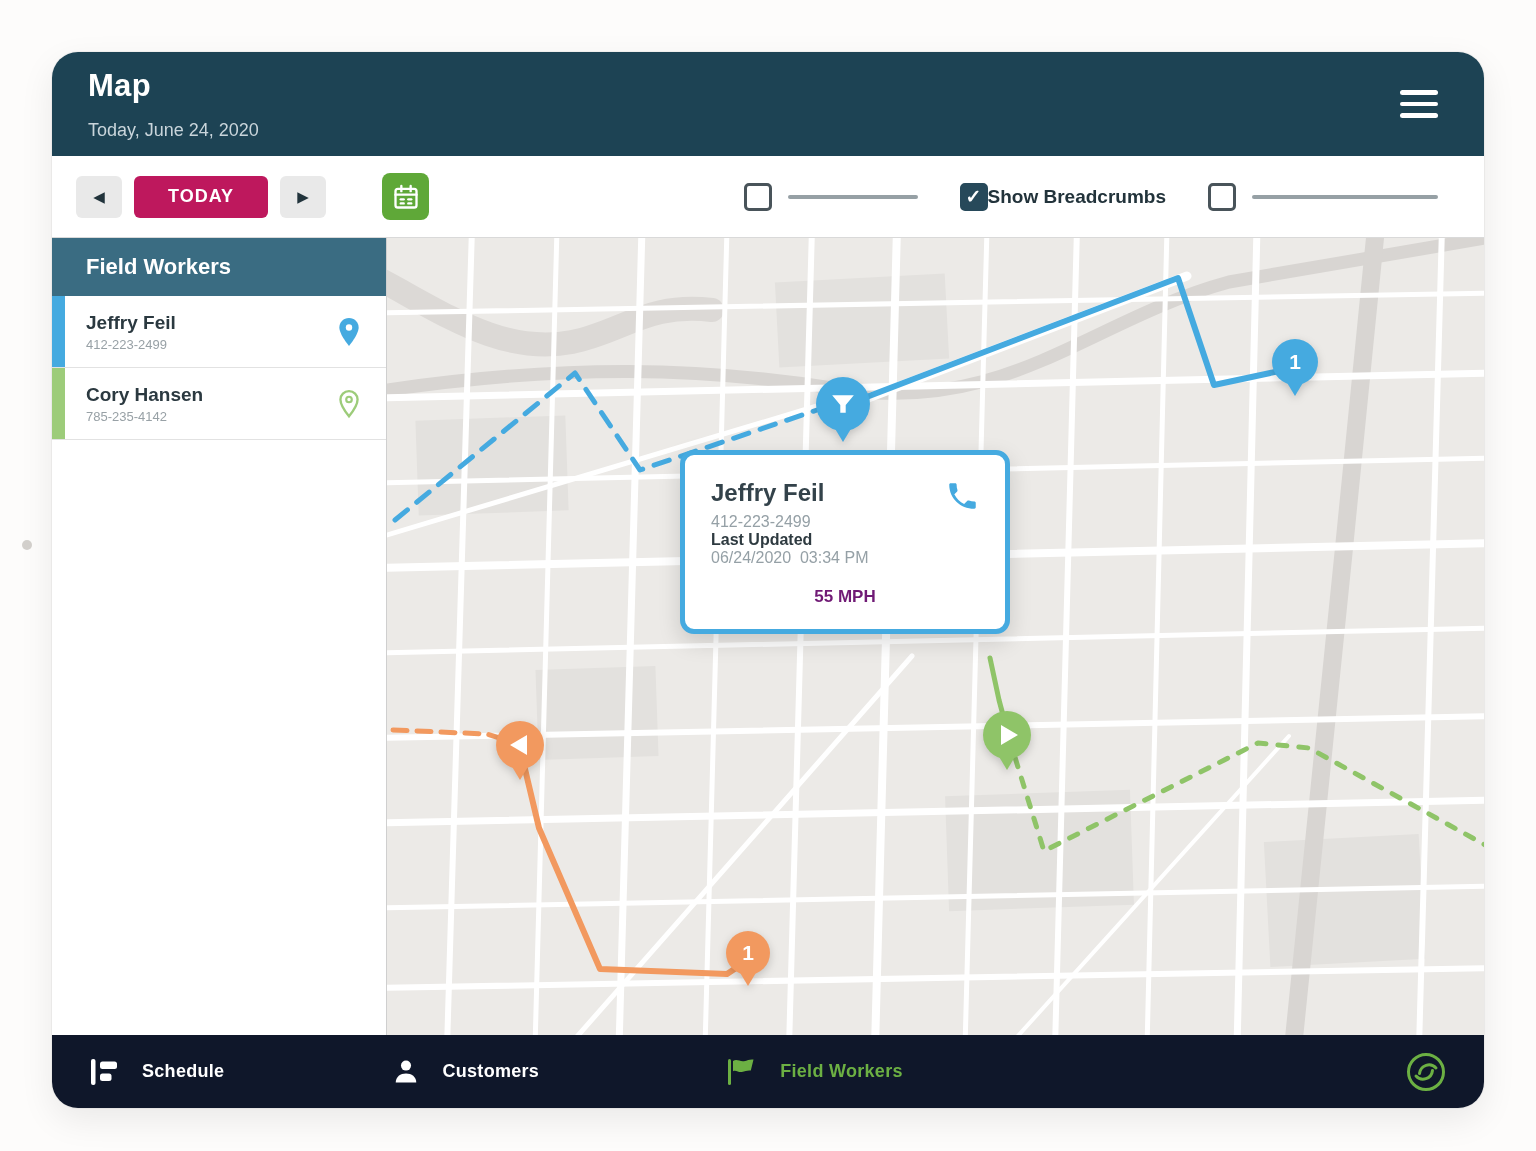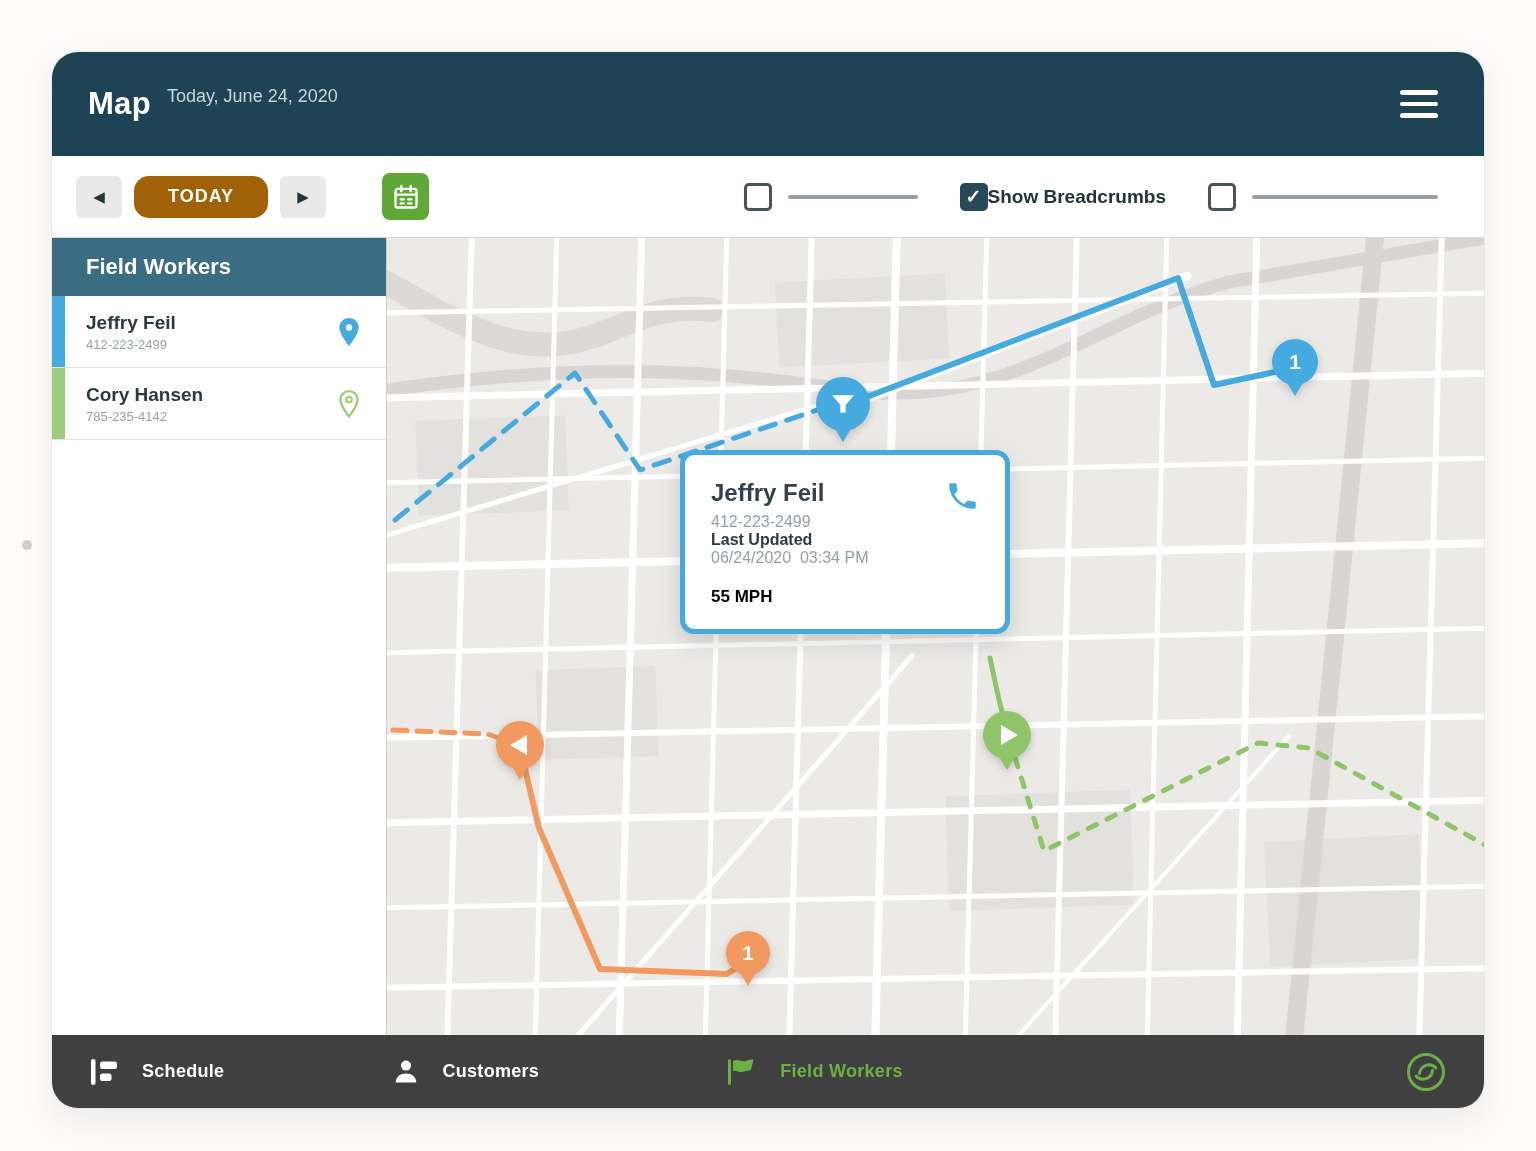--- a/index.html
+++ b/index.html
@@ -5,31 +5,31 @@
   * { margin:0; padding:0; box-sizing:border-box; }
   html,body { width:1536px; height:1151px; background:#ffffff; font-family:"Liberation Sans", sans-serif; overflow:hidden; }
   .page { position:relative; width:1536px; height:1151px; background:#fdfcfb; }
   .camera-dot { position:absolute; left:22px; top:540px; width:10px; height:10px; border-radius:50%; background:#d3d0cc; }
 
   .app { position:absolute; left:52px; top:52px; width:1432px; height:1056px; background:#ffffff;
          border-radius:26px; overflow:hidden; box-shadow:0 0 0 1px rgba(0,0,0,.04), 0 12px 34px rgba(0,0,0,.08); }
 
   
   .app-header { height:104px; background:#1d4354; display:flex; align-items:center; padding:0 40px 0 36px; }
-  .hdr-text { display:flex; flex-direction:row; gap:16px; }
+  .hdr-text { display:flex; flex-direction:column; gap:16px; }
   .hdr-title { color:#ffffff; font-size:31px; font-weight:bold; letter-spacing:.3px; }
   .hdr-sub { color:#c9d5db; font-size:18px; }
   .hamburger { margin-left:auto; background:none; border:none; cursor:pointer; display:flex; flex-direction:column; gap:7px; padding:6px; }
   .hamburger span { display:block; width:38px; height:4.5px; background:#ffffff; border-radius:3px; }
 
   
   .toolbar { height:82px; background:#ffffff; border-bottom:1px solid #d9d9d9; display:flex; align-items:center; padding:0 46px 0 24px; }
   .tb-btn { display:flex; align-items:center; justify-content:center; border:none; cursor:pointer; border-radius:6px; }
   .arrow-btn { width:46px; height:42px; background:#e9e9e9; color:#22343c; font-size:15px; }
-  .today-btn { width:134px; height:42px; margin:0 12px; background:#a16207; color:#ffffff; font-size:18px; font-weight:bold; letter-spacing:1px; border-radius:15px; }
+  .today-btn { width:134px; height:42px; margin:0 12px; background:#be185d; color:#ffffff; font-size:18px; font-weight:bold; letter-spacing:1px; border-radius:6px; }
   .calendar-btn { width:47px; height:47px; margin-left:56px; background:#5fa838; border-radius:8px; }
   .toggles { margin-left:auto; display:flex; align-items:center; }
   .checkbox { width:28px; height:28px; border:3px solid #49545a; border-radius:5px; background:#ffffff; cursor:pointer;
               display:flex; align-items:center; justify-content:center; flex:none; }
   .checkbox.checked { background:#27495a; border-color:#27495a; color:#ffffff; font-size:19px; font-weight:bold; }
   .toggle-line { height:4px; background:#96a0a5; border-radius:2px; margin-left:16px; flex:none; }
   .line-1 { width:130px; }
   .line-2 { width:186px; }
   .toggle-label { font-size:19px; color:#22333b; font-weight:bold; white-space:nowrap; }
   .gap-40 { margin-left:42px; }
@@ -61,24 +61,24 @@
   .pin-number { color:#ffffff; font-size:21px; font-weight:bold; }
 
   
   .popup { position:absolute; left:293px; top:212px; width:330px; background:#ffffff; border:5px solid #45aae0;
            border-radius:14px; padding:24px 26px 22px 26px; box-shadow:0 8px 22px rgba(0,0,0,.15); }
   .popup-head { display:flex; justify-content:space-between; align-items:flex-start; }
   .popup-name { font-size:24px; font-weight:bold; color:#33424a; }
   .popup-phone { font-size:16px; color:#95a0a6; margin-top:6px; }
   .popup-label { font-size:16px; font-weight:bold; color:#2e3a40; }
   .popup-date { font-size:16px; color:#95a0a6; white-space:pre-wrap; }
-  .popup-speed { font-size:17px; font-weight:bold; color:#000000; margin-top:20px; }
-
-  
-  .bottom-nav { height:73px; background:#404040; display:flex; align-items:center; padding:0 36px;text-align:right; }
+  .popup-speed { font-size:17px; font-weight:bold; color:#701a75; margin-top:20px;text-align:center; }
+
+  
+  .bottom-nav { height:73px; background:#0f172a; display:flex; align-items:center; padding:0 36px;text-align:right; }
   .nav-item { display:flex; align-items:center; gap:22px; cursor:pointer; }
   .nav-label { color:#ffffff; font-size:18px; font-weight:bold; letter-spacing:.3px; }
   .nav-item.active .nav-label { color:#6cb043; }
   .ml-a { margin-left:168px; } .ml-b { margin-left:185px; }
   .nav-logo { margin-left:auto; cursor:pointer; display:flex; align-items:center; }
 </style>
 </head>
 <body>
 
 <div class="page">

